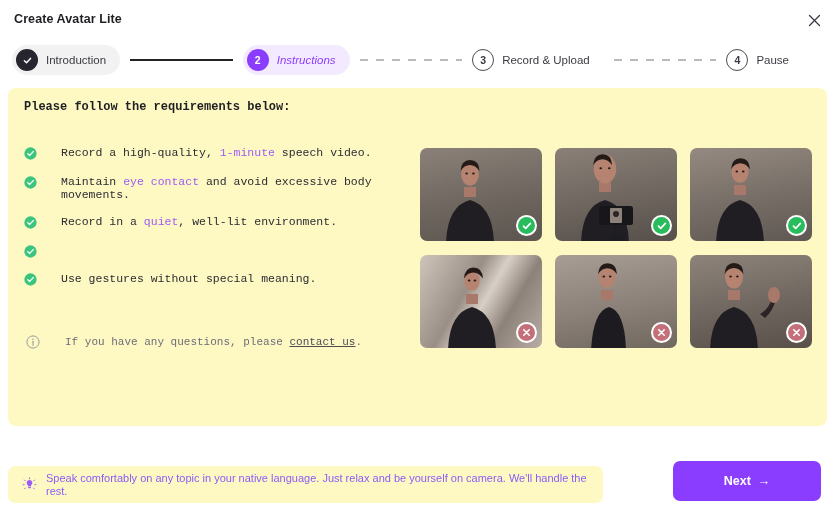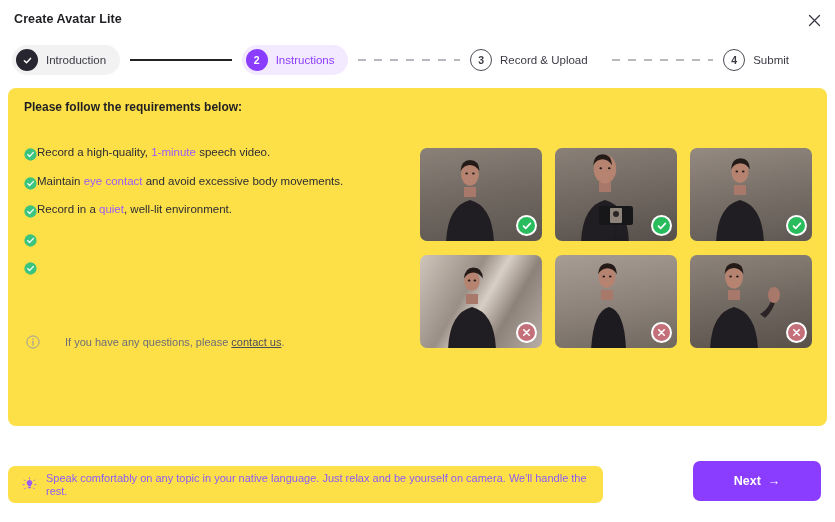--- a/index.html
+++ b/index.html
@@ -40,39 +40,39 @@
   .step.idle { background: transparent; padding-left: 0; }
   .step-circle {
     width: 22px; height: 22px; border-radius: 50%;
     display: flex; align-items: center; justify-content: center;
     font-size: 10.5px; font-weight: bold; flex: 0 0 auto;
   }
   .step-circle.done { background: #27252f; color: #fff; }
   .step-circle.active { background: #8b3dff; color: #fff; }
   .step-circle.idle { background: #fff; color: #3a3a44; border: 1px solid #4b4b55; }
   .step-label { font-size: 11.5px; color: #3a3a44; white-space: nowrap; }
-  .step-label.active { color: #8b3dff; }
+  .step-label.active { color: #8b3dff; font-style: italic; }
   .connector { flex: 1 1 auto; height: 1px; margin: 0 10px; min-width: 20px; }
   .connector.solid { background: #222; height: 1.5px; }
   .connector.dashed {
     background-image: linear-gradient(to right, #b9b9c0 0 8px, transparent 8px 16px);
     background-size: 16px 1.5px; background-repeat: repeat-x; height: 1.5px;
   }
 
   
   .card {
     position: absolute; left: 8px; top: 88px; width: 819px; height: 338px;
-    background: #fde047; border-radius: 8px;
+    background: #fef9c3; border-radius: 8px; font-family: Liberation Mono, monospace;
   }
   .card-title {
     position: absolute; left: 16px; top: 12px;
     font-size: 12px; font-weight: bold; color: #1f1f23;
   }
   .req-list { position: absolute; left: 16px; top: 58px; width: 390px; }
-  .req-item { display: flex; align-items: flex-start; gap: 0; margin-bottom: 14.5px; }
+  .req-item { display: flex; align-items: flex-start; gap: 24px; margin-bottom: 14.5px; }
   .check-icon { width: 13px; height: 13px; flex: 0 0 auto; margin-top: 1px; }
   .req-text { font-size: 11.5px; color: #2c2c33; line-height: 13px; }
   .hl { color: #9b5cf6; }
 
   .note {
     position: absolute; left: 18px; top: 247px;
     display: flex; align-items: center; gap: 25px;
   }
   .info-icon { width: 14px; height: 14px; flex: 0 0 auto; }
   .note-text { font-size: 11px; color: #6d6d78; }
@@ -94,27 +94,27 @@
     border-radius: 50%; display: flex; align-items: center; justify-content: center;
     border: 2px solid #ffffff;
   }
   .badge.ok { background: #28bc5c; }
   .badge.no { background: #c4707a; }
 
   
   .footer { position: absolute; left: 0; top: 455px; width: 835px; height: 67px; }
   .tip {
     position: absolute; left: 8px; top: 11px; width: 595px; height: 37px;
-    background: #fde047; border-radius: 7px;
+    background: #fef9c3; border-radius: 7px;
     display: flex; align-items: center; gap: 9px; padding: 0 14px;
   }
   .tip-text { font-size: 11px; color: #8b5cf6; line-height: 13px; }
   .bulb { width: 15px; height: 15px; flex: 0 0 auto; }
   .next-btn {
-    position: absolute; right: 14px; top: 6px; width: 128px; height: 40px;
+    position: absolute; right: 14px; top: 6px; width: 148px; height: 40px;
     background: #8b3dff; border: none; border-radius: 7px; cursor: pointer;
     display: flex; align-items: center; justify-content: center; gap: 7px;
     color: #fff; font-size: 12.5px; font-weight: bold; font-family: "Liberation Sans", sans-serif;
   }
 </style>
 </head>
 <body>
 
 <div class="app">
 
@@ -149,21 +149,21 @@
 
     <div class="step idle">
       <span class="step-circle idle">3</span>
       <span class="step-label">Record &amp; Upload</span>
     </div>
 
     <div class="connector dashed"></div>
 
     <div class="step idle">
       <span class="step-circle idle">4</span>
-      <span class="step-label">Submit</span>
+      <span class="step-label">Pause</span>
     </div>
   </div>
 
   <div class="card">
     <div class="card-title">Please follow the requirements below:</div>
 
     <div class="req-list">
         <div class="req-item">
           <span class="check-icon"><svg width="13" height="13" viewBox="0 0 14 14" aria-hidden="true">
               <circle cx="7" cy="7" r="6.6" fill="#3bc47e"></circle>
@@ -189,20 +189,21 @@
           <span class="check-icon"><svg width="13" height="13" viewBox="0 0 14 14" aria-hidden="true">
               <circle cx="7" cy="7" r="6.6" fill="#3bc47e"></circle>
               <path d="M3.9 7.1 L6 9.1 L10.1 4.9" stroke="#eafbf1" stroke-width="1.4" fill="none" stroke-linecap="round" stroke-linejoin="round"></path>
             </svg></span>
         </div>
         <div class="req-item">
           <span class="check-icon"><svg width="13" height="13" viewBox="0 0 14 14" aria-hidden="true">
               <circle cx="7" cy="7" r="6.6" fill="#3bc47e"></circle>
               <path d="M3.9 7.1 L6 9.1 L10.1 4.9" stroke="#eafbf1" stroke-width="1.4" fill="none" stroke-linecap="round" stroke-linejoin="round"></path>
             </svg></span>
+          <span class="req-text"><span>Use gestures without special meaning.</span></span>
         </div>
       </div>
 
     <div class="note">
       <span class="info-icon">
         <svg width="14" height="14" viewBox="0 0 14 14" aria-hidden="true">
           <circle cx="7" cy="7" r="6.1" fill="none" stroke="#9a9aa4" stroke-width="1"></circle>
           <circle cx="7" cy="4.2" r=".75" fill="#9a9aa4"></circle>
           <path d="M7 6.2 L7 10.2" stroke="#9a9aa4" stroke-width="1.1" stroke-linecap="round"></path>
         </svg>

